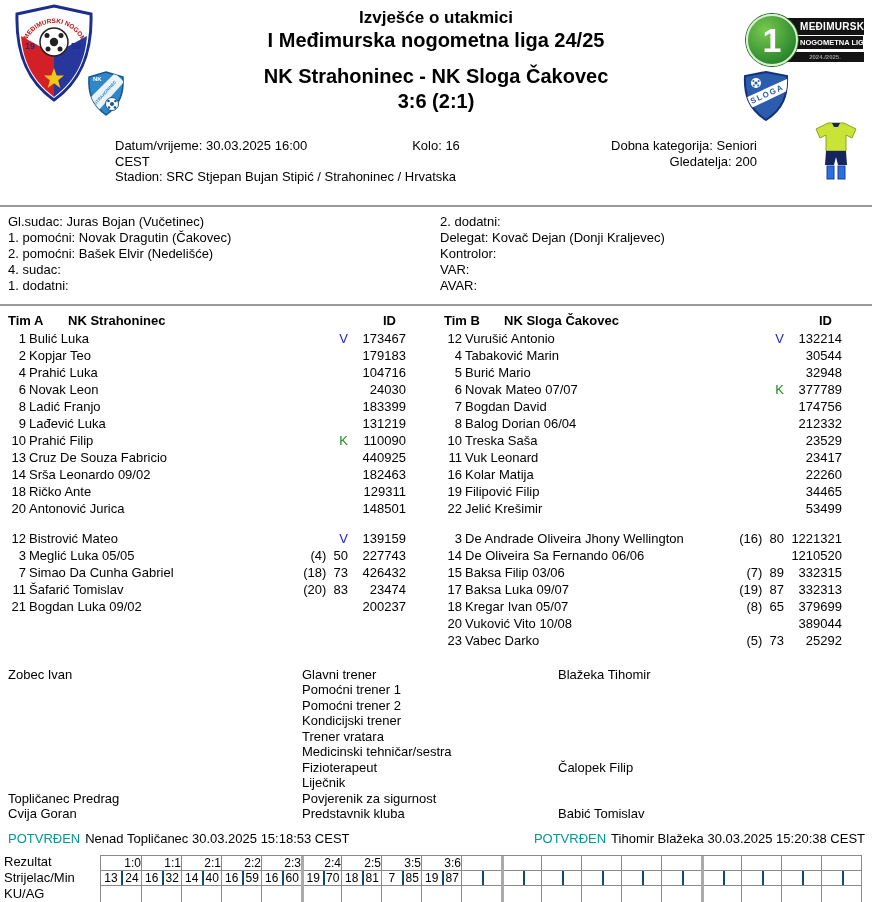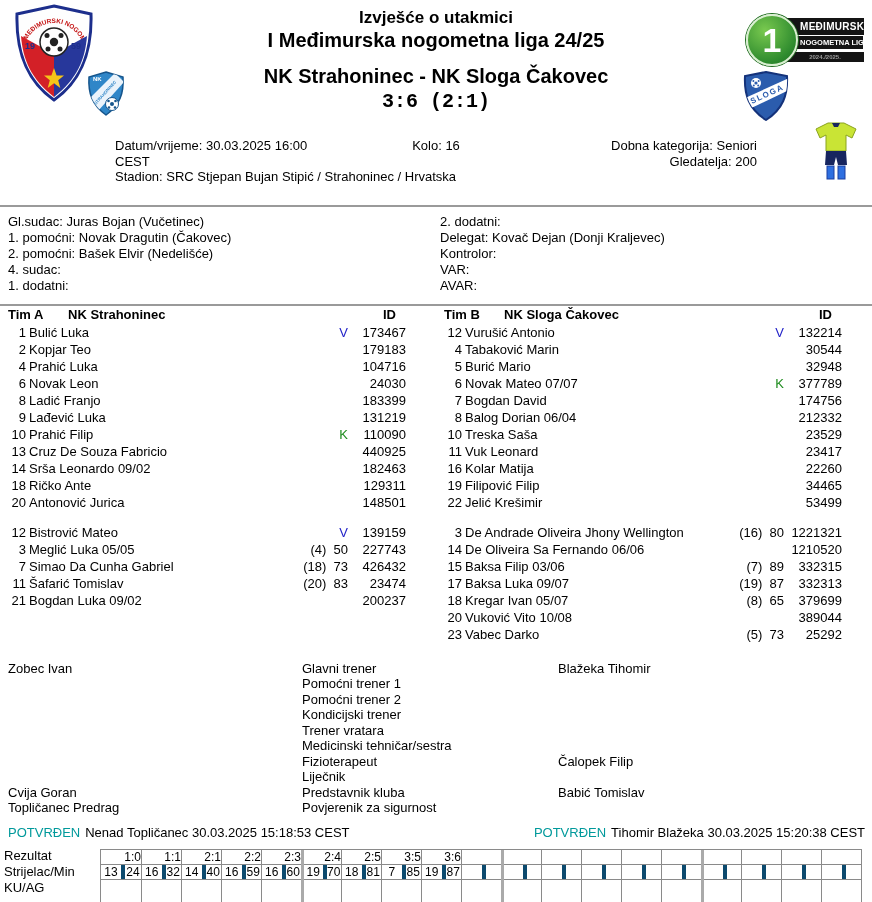--- a/index.html
+++ b/index.html
@@ -8,21 +8,21 @@
   .page{position:relative;width:872px;height:902px;overflow:hidden;background:#fff;}
 
   
   header{position:relative;height:134px;}
   .crest-mns{position:absolute;left:14px;top:4px;}
   .badge-strah{position:absolute;left:87px;top:71px;}
   .titles{position:absolute;left:150px;right:150px;top:8px;text-align:center;}
   .t1{font-size:17px;font-weight:bold;}
   .t2{font-size:20px;font-weight:bold;margin-top:1px;}
   .t3{font-size:20px;font-weight:bold;margin-top:13px;}
-  .t4{font-size:20px;font-weight:bold;margin-top:2px;font-family:Liberation Mono, monospace;}
+  .t4{font-size:20px;font-weight:bold;margin-top:2px;}
   .league-logo{position:absolute;right:8px;top:14px;display:flex;align-items:flex-start;}
   .ll-circle{width:52px;height:52px;border-radius:50%;background:radial-gradient(circle at 35% 30%,#79c94f,#2e8b2e 70%,#1e6b1e);border:2px solid #d9efd0;box-shadow:0 0 0 1px #1e6b1e;color:#fff;font-size:34px;font-weight:bold;display:flex;align-items:center;justify-content:center;position:relative;z-index:2;}
   .ll-bars{margin-left:-12px;margin-top:4px;width:78px;}
   .ll-bar1{background:#141414;color:#fff;font-size:10px;font-weight:bold;padding:3px 4px 3px 14px;letter-spacing:.3px;white-space:nowrap;}
   .ll-bar2{background:#141414;color:#fff;font-size:7.5px;font-weight:bold;padding:2px 4px 2px 14px;border:1px solid #fff;border-left:none;white-space:nowrap;}
   .ll-bar3{background:#141414;color:#9b9b9b;font-size:6px;font-weight:bold;padding:2px 4px;margin-top:2px;text-align:center;}
   .badge-sloga{position:absolute;left:742px;top:71px;}
   .jersey{position:absolute;left:814px;top:121px;}
 
   
@@ -33,21 +33,21 @@
 
   hr.sep{border:none;border-top:2px solid #9a9a9a;height:0;}
   .sep1{margin-top:20px;}
   .sep2{margin-top:10px;}
 
   
   .officials{display:flex;padding:7px 0 0 8px;}
   .off-col{width:432px;line-height:16px;}
 
   
-  .rosters{display:flex;padding-top:0;}
+  .rosters{display:flex;padding-top:6px;}
   .half{width:436px;padding:0 30px 0 8px;}
   .r-head{display:flex;font-weight:bold;height:18px;line-height:18px;}
   .rh-label{width:60px;}
   .rh-name{flex:1;}
   .rh-id{width:58px;text-align:right;padding-right:10px;}
   .r-row{display:flex;height:17px;line-height:17px;}
   .r-num{width:18px;text-align:right;}
   .r-name{flex:1;padding-left:3px;white-space:nowrap;}
   .r-note{width:86px;text-align:right;white-space:pre;}
   .r-id{width:58px;text-align:right;}
@@ -69,21 +69,21 @@
   
   .results{position:relative;margin-top:8px;height:52px;}
   .res-labels{position:absolute;left:4px;top:0;line-height:16px;}
   .res-grid{position:absolute;left:100px;top:1px;display:flex;border:1px solid #8a8a8a;background:#fff;}
   .pair{width:40px;border-left:1px solid #8a8a8a;}
   .pair:first-child{border-left:none;}
   .pair.thick{border-left:3px solid #aaa;}
   .p-score{height:15px;line-height:15px;text-align:right;border-bottom:1px solid #8a8a8a;font-size:12px;}
   .p-mins{display:flex;height:15px;line-height:15px;border-bottom:1px solid #8a8a8a;font-size:12px;}
   .p-cell{width:50%;text-align:center;}
-  .p-cell2{border-left:4px solid #0c4a6e;}
+  .p-cell2{border-left:2px solid #0c4a6e;}
   .p-note{height:15px;line-height:15px;text-align:center;font-size:12px;margin-top:36px;}
 </style>
 </head>
 <body>
 
 <div class="page">
 
   <header>
     <svg class="crest-mns" width="80" height="98" viewBox="0 0 80 98">
       <path d="M40 2 L77 10 C78 44 70 75 40 96 C10 75 2 44 3 10 Z" fill="#fefefe" stroke="#1c2e8c" stroke-width="3"></path>
@@ -462,28 +462,28 @@
         <span class="st-left"></span>
         <span class="st-role">Fizioterapeut</span>
         <span class="st-right">Čalopek Filip</span>
       </div>
       <div class="st-row">
         <span class="st-left"></span>
         <span class="st-role">Liječnik</span>
         <span class="st-right"></span>
       </div>
       <div class="st-row">
+        <span class="st-left">Topličanec Predrag</span>
+        <span class="st-role">Povjerenik za sigurnost</span>
+        <span class="st-right"></span>
+      </div>
+      <div class="st-row">
         <span class="st-left">Cvija Goran</span>
         <span class="st-role">Predstavnik kluba</span>
         <span class="st-right">Babić Tomislav</span>
-      </div>
-      <div class="st-row">
-        <span class="st-left">Topličanec Predrag</span>
-        <span class="st-role">Povjerenik za sigurnost</span>
-        <span class="st-right"></span>
       </div>
     </div>
 
   <div class="confirm">
     <div>
       <span class="conf-status">POTVRĐEN</span><span>Nenad Topličanec 30.03.2025 15:18:53 CEST</span>
     </div>
     <div>
       <span class="conf-status">POTVRĐEN</span><span>Tihomir Blažeka 30.03.2025 15:20:38 CEST</span>
     </div>

